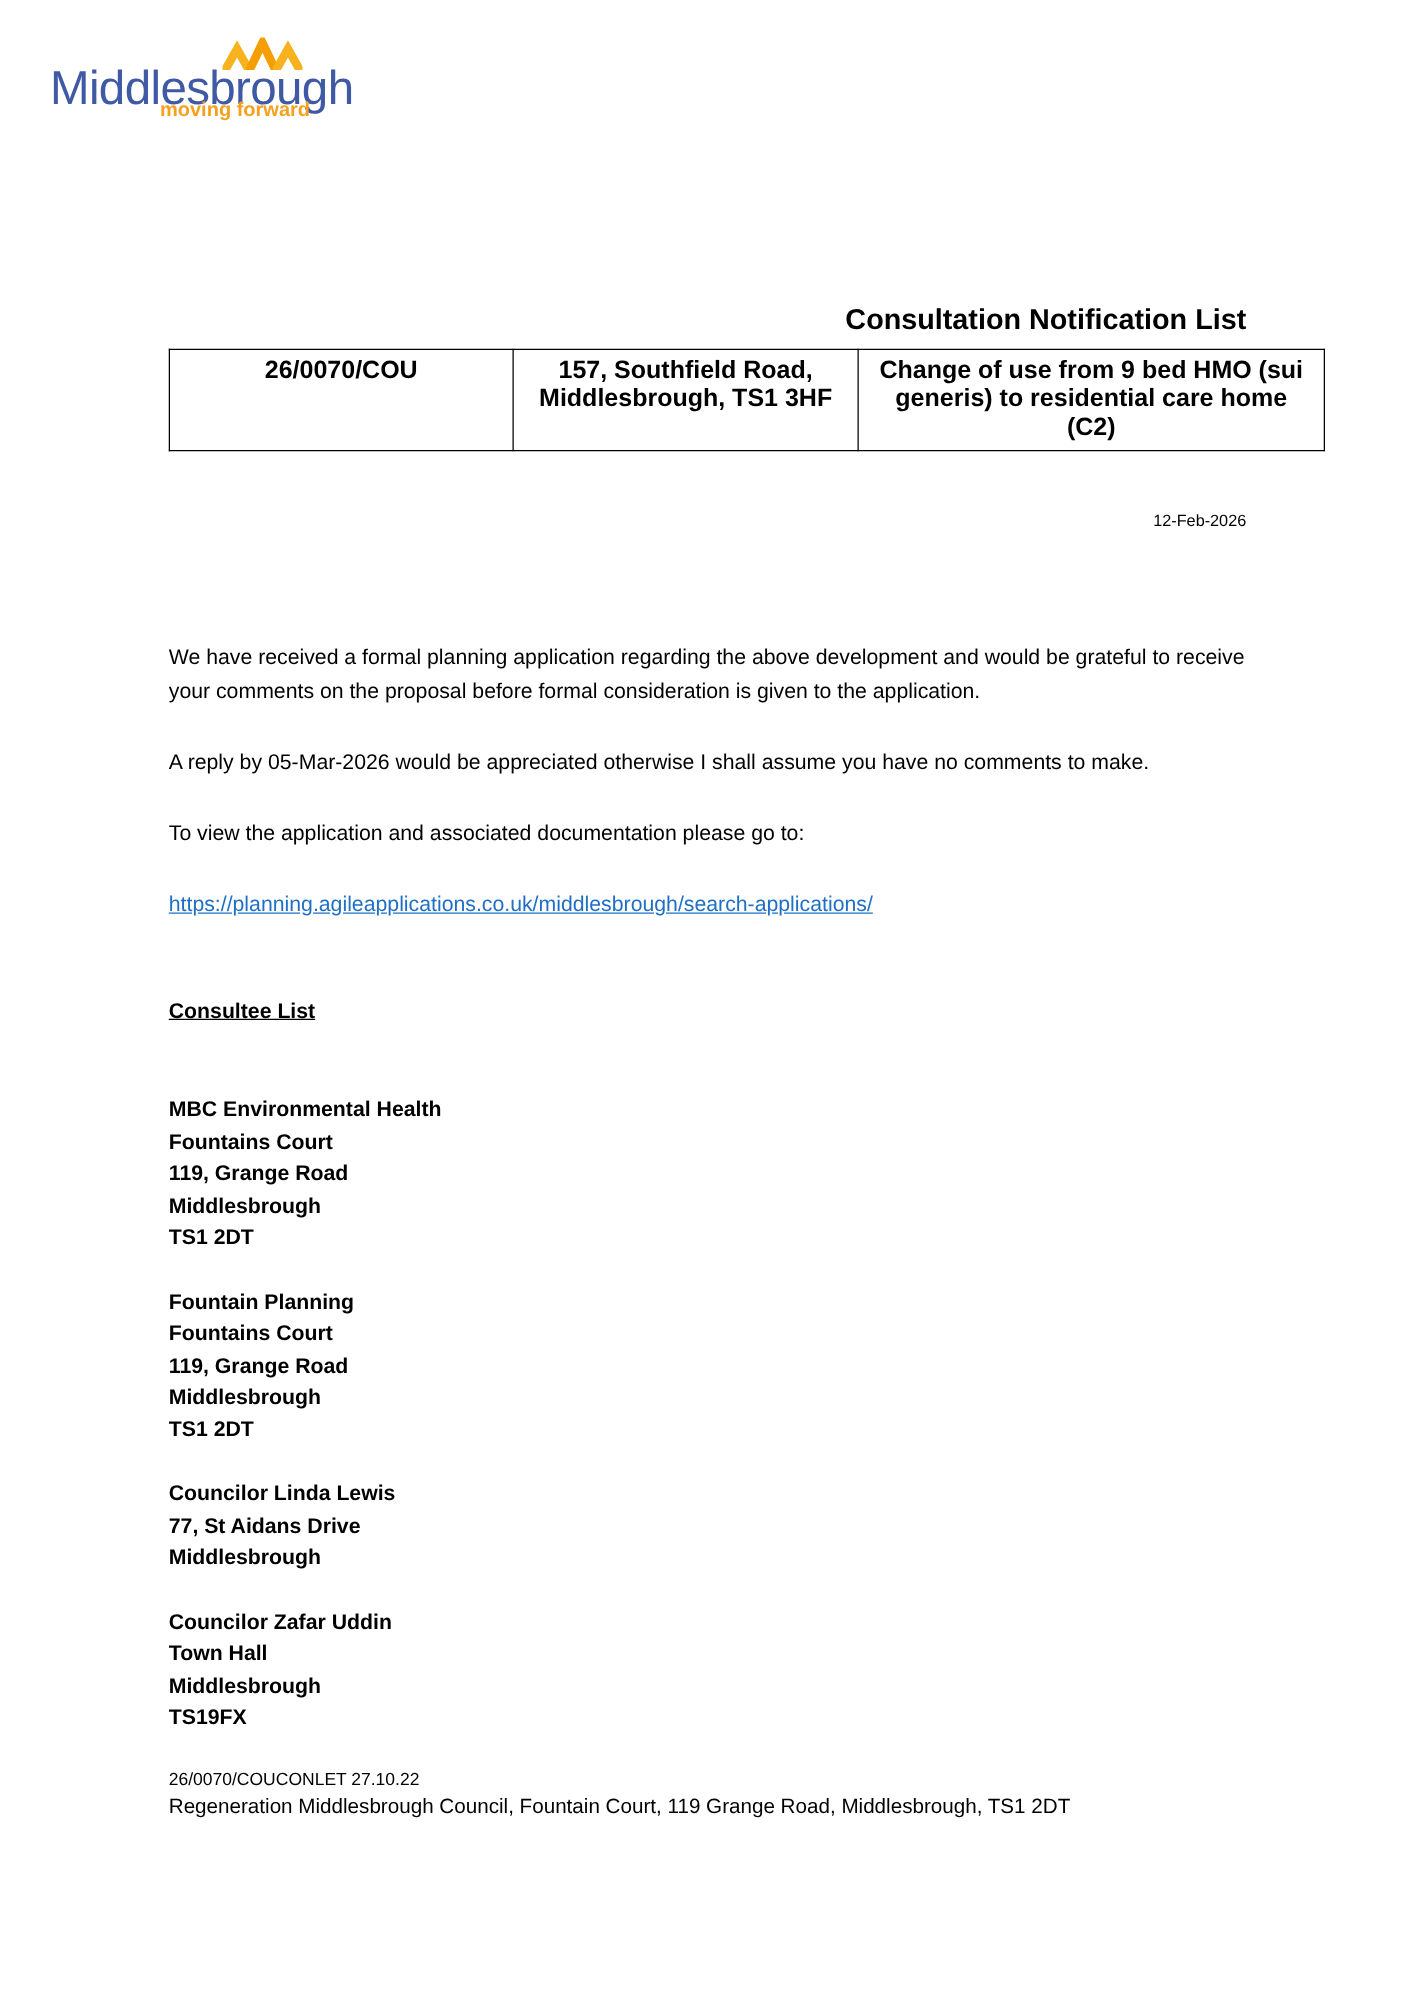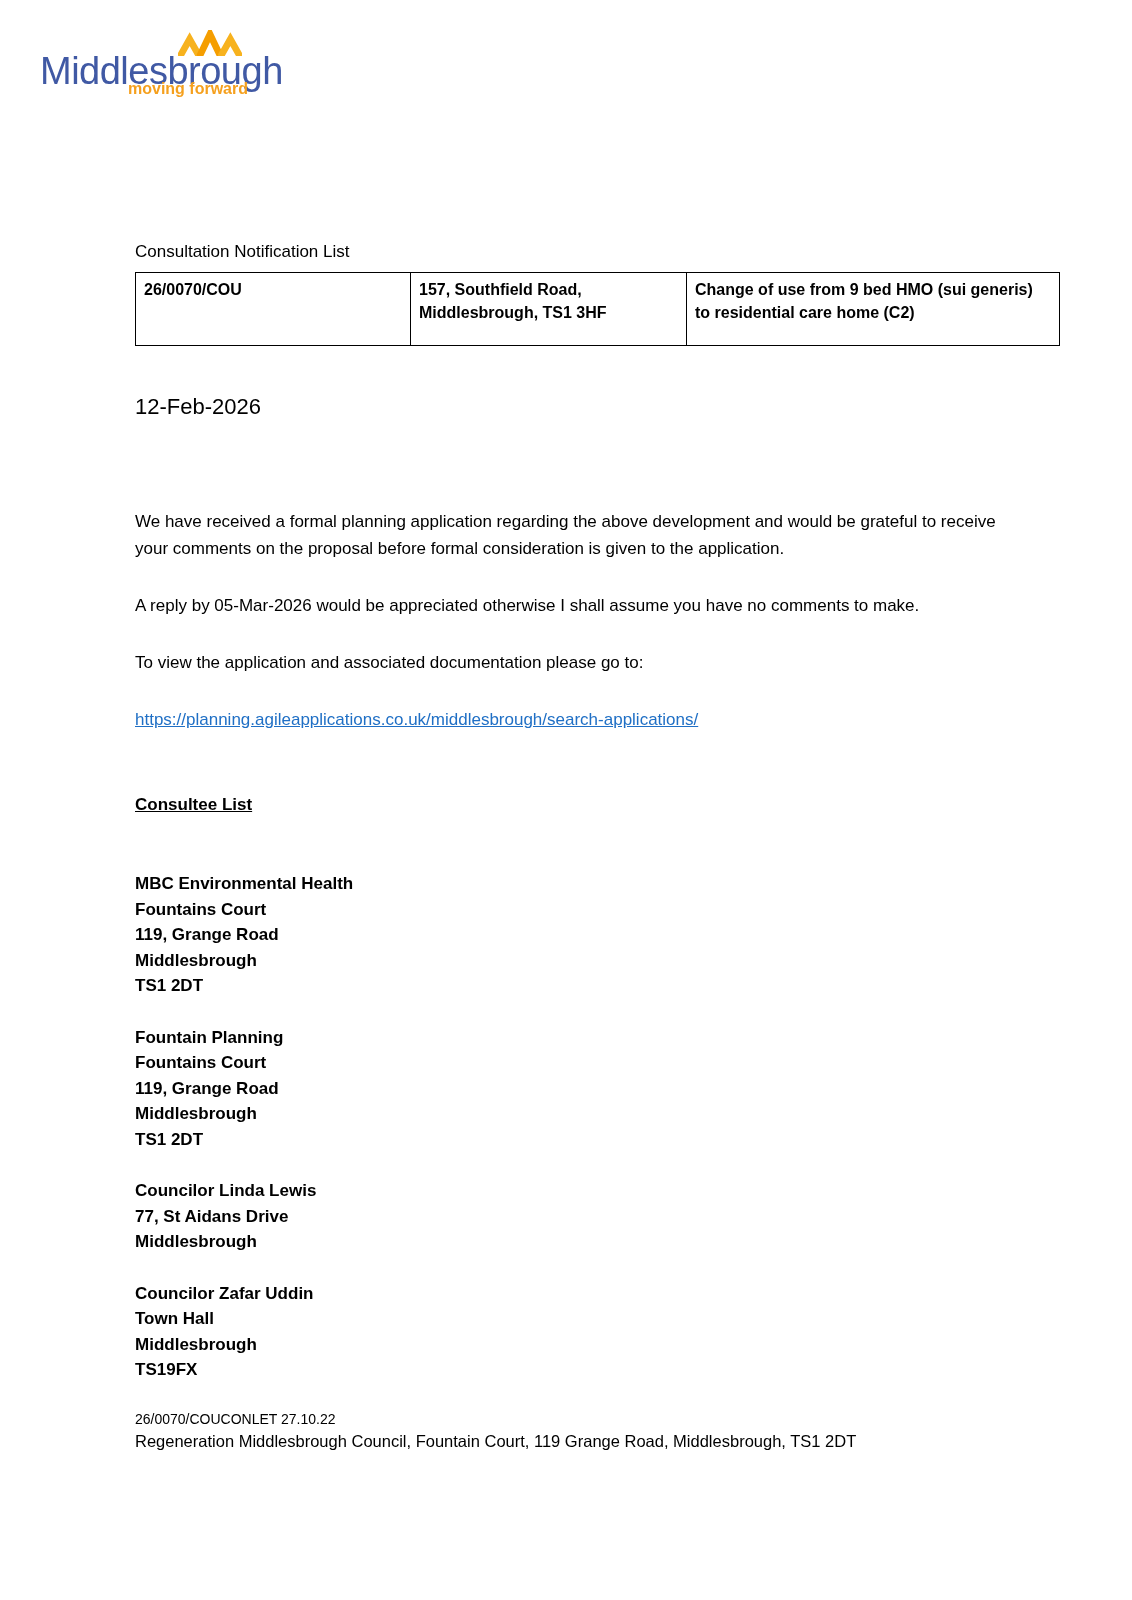--- a/index.html
+++ b/index.html
@@ -56,48 +56,49 @@
     margin-left: 84px;
     padding-top: 5px;
     font-size: 16.5px;
     line-height: 21.5px;
     white-space: pre-wrap;
   }
 
   
   .doc-title {
     margin-top: 122px;
-    text-align: left;
-    font-size: 17px;
-    font-weight: normal;
+    text-align: right;
+    font-size: 23px;
+    font-weight: bold;
   }
   table.app-table {
     width: 862px;
     margin-top: 10px;
     border-collapse: collapse;
     table-layout: fixed;
   }
   table.app-table td {
     border: 1px solid #000;
     vertical-align: top;
-    text-align: left;
-    font-size: 16px;
+    text-align: center;
+    font-size: 20px;
     font-weight: bold;
     line-height: 23px;
     padding: 5px 8px 6px 8px;
     height: 73px;
   }
   td.col-ref { width: 275px; }
   td.col-addr { width: 276px; }
   td.col-prop { width: 373px; }
 
   
   .letter-date {
     margin-top: 48px;
-    font-size: 22px;
+    font-size: 13px;
+    text-align: right;
   }
   .body-copy { margin-top: 88px; }
   .body-copy p {
     font-size: 17px;
     line-height: 27px;
     margin-bottom: 18px;
     margin-top: 30px;
   }
   .link-line {
     margin-top: 0;

